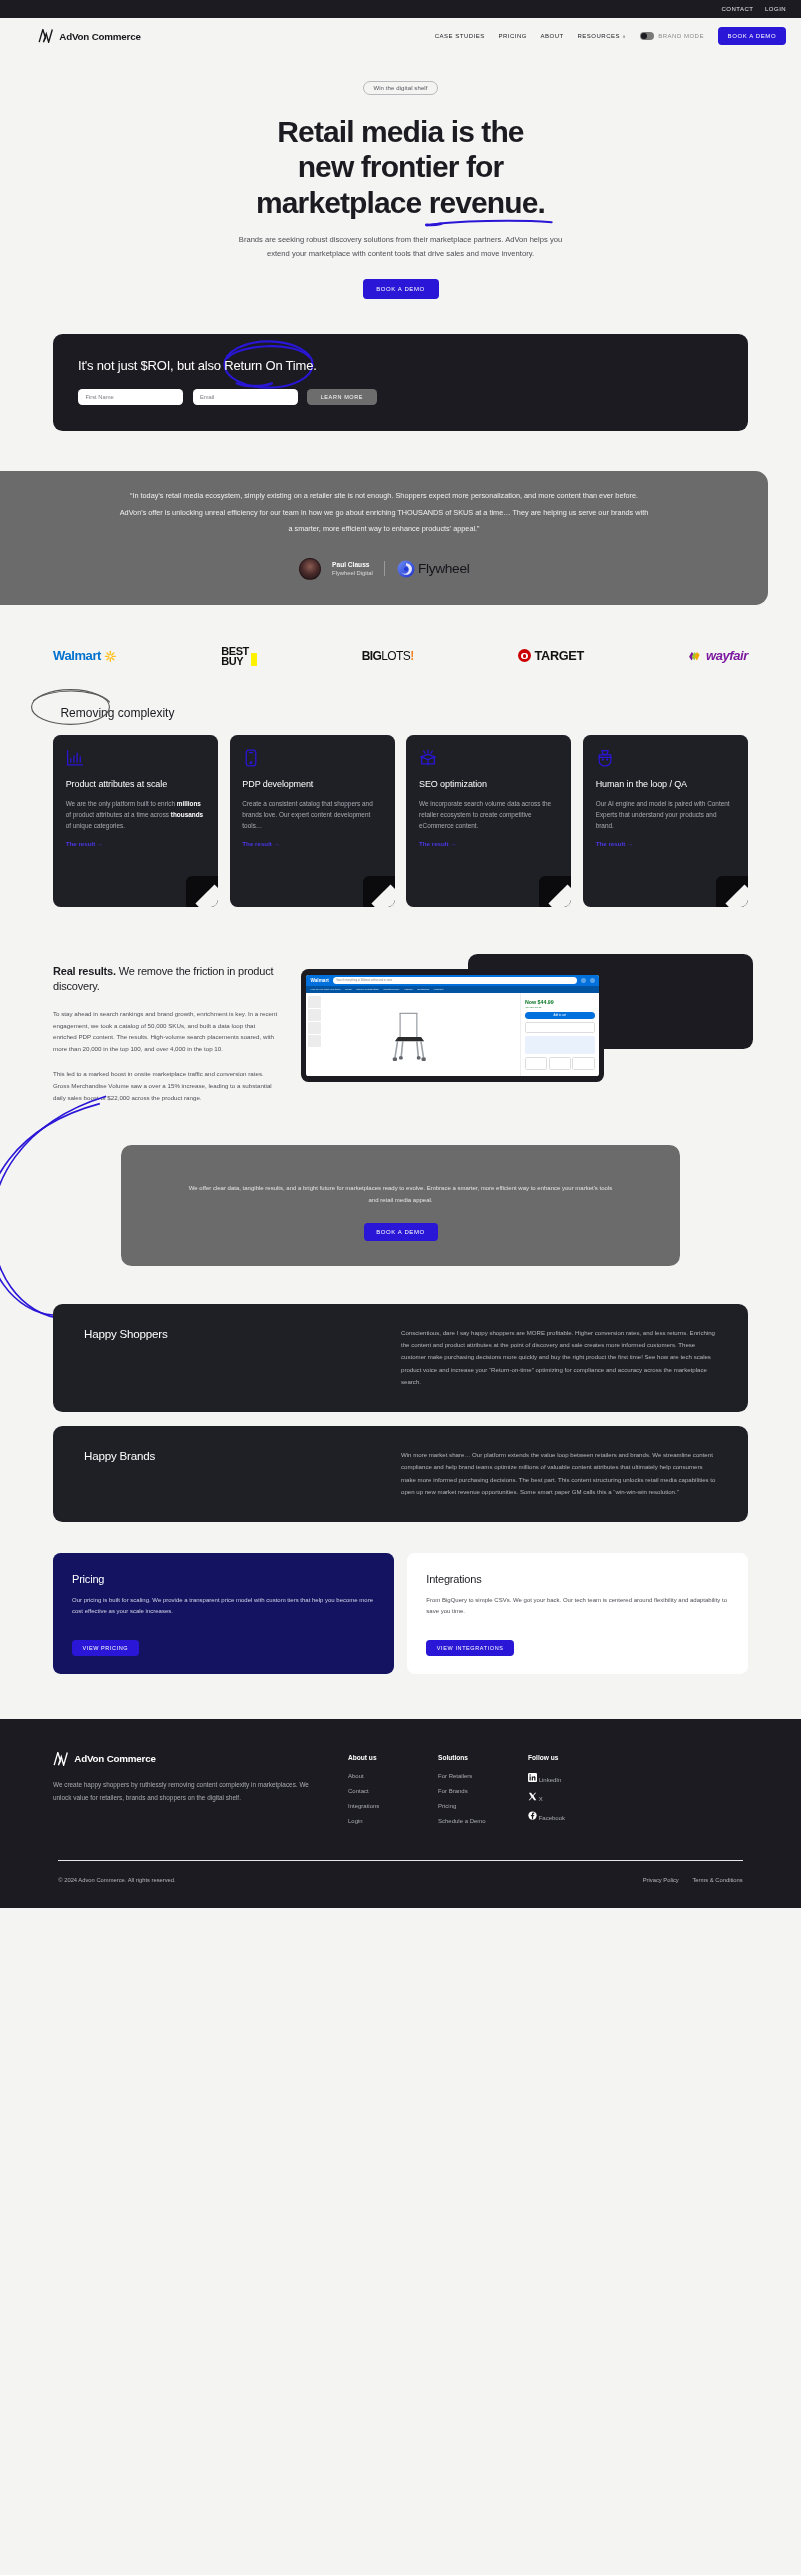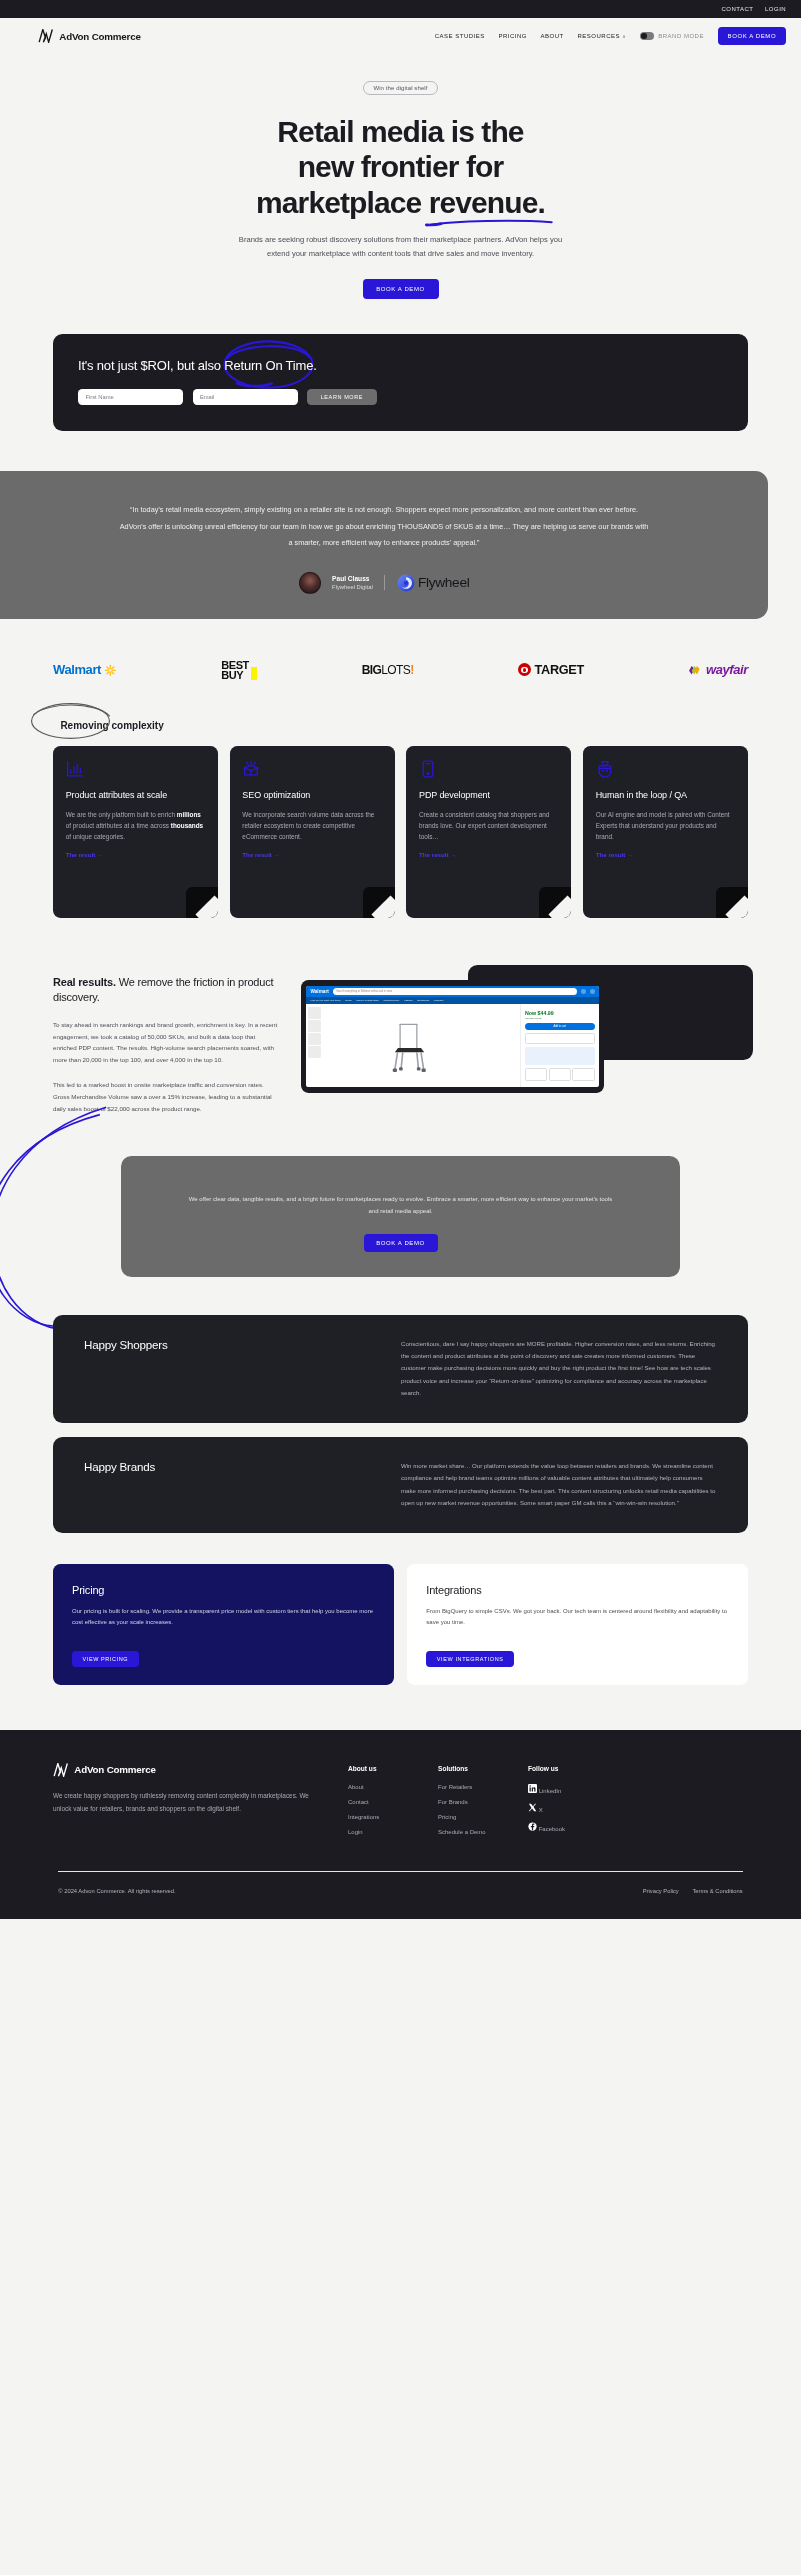--- a/index.html
+++ b/index.html
@@ -94,21 +94,21 @@
   #roi-email { width: 105px; }
   .btn-learn {
     background: #6d6d6d; height: 16px; padding: 0 13.7px; border-radius: 4.2px;
     font-size: 5.5px; letter-spacing: 0.6px;
   }
 
   
   .testi-wrap { padding: 40px 0 0; }
   .testi {
     background: #6b6b6b; border-radius: 0 12.7px 12.7px 0; margin-right: 33px;
-    padding: 31px 79px 25px; color: #fff; text-align: center;
+    padding: 17px 79px 25px; color: #fff; text-align: center;
   }
   .testi .quote { font-size: 7.3px; line-height: 2.28; color: #f0f0f0; max-width: 532px; margin: 0 auto; }
   .testi .attrib { display: flex; align-items: center; justify-content: center; gap: 0; margin-top: 20px; }
   .avatar {
     width: 22px; height: 22px; border-radius: 50%; flex: none;
     background: radial-gradient(circle at 50% 38%, #8c5c52 0%, #4a2b2b 48%, #1a1113 100%);
     border: 0.5px solid rgba(0,0,0,.3);
   }
   .attrib-txt { text-align: left; padding: 0 11.6px; border-right: 0.5px solid #9a9a9a; }
   .attrib-name { font-size: 6.6px; font-weight: 700; color: #fff; }
@@ -136,21 +136,21 @@
     display: flex; align-items: center; justify-content: center;
   }
   .bullseye i { width: 6.9px; height: 6.9px; border-radius: 50%; background: #fff; display: flex; align-items: center; justify-content: center;}
   .bullseye i em { width: 3.2px; height: 3.2px; border-radius: 50%; background: #cc0000; display:block; }
   .tg-txt { font-size: 12.7px; font-weight: 800; letter-spacing: -0.3px; color: #111; }
   .logo-wayfair { display: flex; align-items: center; gap: 5px; }
   .wf-txt { font-size: 13px; font-weight: 700; font-style: italic; color: #7b189f; letter-spacing: -0.4px; }
 
   
   .seclabel-wrap { padding: 33px 53px 0; position: relative; }
-  .seclabel { position: relative; display: inline-block; font-size: 10px; color: #1b1b21; padding: 7.4px 10.5px 7.4px 7.4px; font-weight: bold; }
+  .seclabel { position: relative; display: inline-block; font-size: 12px; color: #1b1b21; padding: 7.4px 10.5px 7.4px 7.4px; }
   .seclabel .scribble { position: absolute; left: -27px; top: -12.7px; width: 89px; height: 40px; }
 
   
   .cards { display: flex; gap: 11.6px; padding: 7.4px 53px 0; align-items: flex-start; }
   .card {
     flex: 1 1 0; background: #1f1f26; border-radius: 7.4px; padding: 13.7px 12.7px 0;
     height: 172px; position: relative; overflow: hidden;
   }
   .card .fold {
     position: absolute; right: 0; bottom: 0; width: 32px; height: 31px;
@@ -416,44 +416,44 @@
       </svg>
       <h3>Product attributes at scale</h3>
       <p><span>We are the only platform built to enrich </span><b>millions</b><span> of product attributes at a time across </span><b>thousands</b><span> of unique categories.</span></p>
       <a class="result" href="#"><span>The result</span> <span class="arr">→</span></a>
       <span class="fold"></span>
     </div>
 
     <div class="card">
       <svg class="card-icon" viewBox="0 0 34 34">
         <g fill="none" stroke="#2a16d6" stroke-width="2.4" stroke-linecap="round">
+          <rect x="8" y="2" width="18" height="30" rx="4"></rect>
+            <path d="M14 7h6"></path>
+            <circle cx="17" cy="26" r="1.6"></circle>
+        </g>
+      </svg>
+      <h3>PDP development</h3>
+      <p>Create a consistent catalog that shoppers and brands love. Our expert content development tools…</p>
+      <a class="result" href="#"><span>The result</span> <span class="arr">→</span></a>
+      <span class="fold"></span>
+    </div>
+
+    <div class="card">
+      <svg class="card-icon" viewBox="0 0 34 34">
+        <g fill="none" stroke="#2a16d6" stroke-width="2.4" stroke-linecap="round">
           <path d="M17 2v5"></path>
             <path d="M9 4l2.5 4"></path>
             <path d="M25 4l-2.5 4"></path>
           <path d="M4 15l13-5 13 5-13 5z"></path>
             <path d="M5 16v12h24V16"></path>
             <path d="M17 20v10"></path>
         </g>
       </svg>
       <h3>SEO optimization</h3>
       <p>We incorporate search volume data across the retailer ecosystem to create competitive eCommerce content.</p>
-      <a class="result" href="#"><span>The result</span> <span class="arr">→</span></a>
-      <span class="fold"></span>
-    </div>
-
-    <div class="card">
-      <svg class="card-icon" viewBox="0 0 34 34">
-        <g fill="none" stroke="#2a16d6" stroke-width="2.4" stroke-linecap="round">
-          <rect x="8" y="2" width="18" height="30" rx="4"></rect>
-            <path d="M14 7h6"></path>
-            <circle cx="17" cy="26" r="1.6"></circle>
-        </g>
-      </svg>
-      <h3>PDP development</h3>
-      <p>Create a consistent catalog that shoppers and brands love. Our expert content development tools…</p>
       <a class="result" href="#"><span>The result</span> <span class="arr">→</span></a>
       <span class="fold"></span>
     </div>
 
     <div class="card">
       <svg class="card-icon" viewBox="0 0 34 34">
         <g fill="none" stroke="#2a16d6" stroke-width="2.4" stroke-linecap="round" stroke-linejoin="round">
           <path d="M11 3h12l-2 7H13z"></path>
             <path d="M6 11h22v11a10 10 0 0 1-11 10 10 10 0 0 1-11-10z"></path>
           <path d="M6 16h22"></path>

